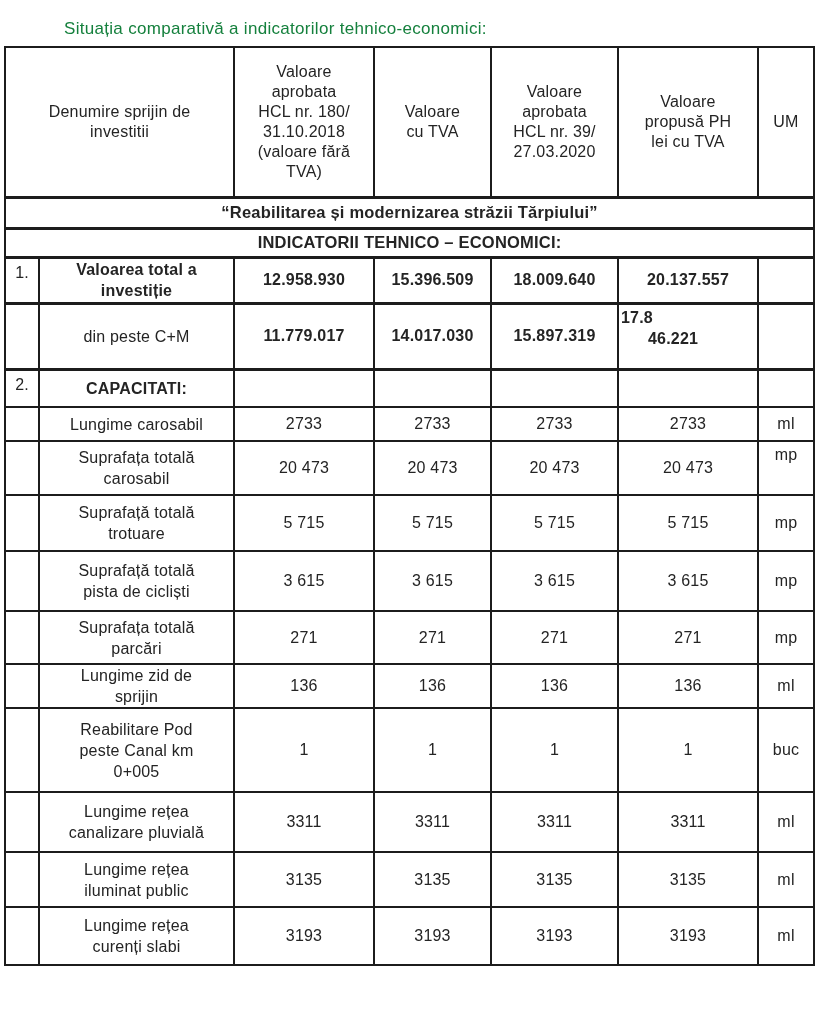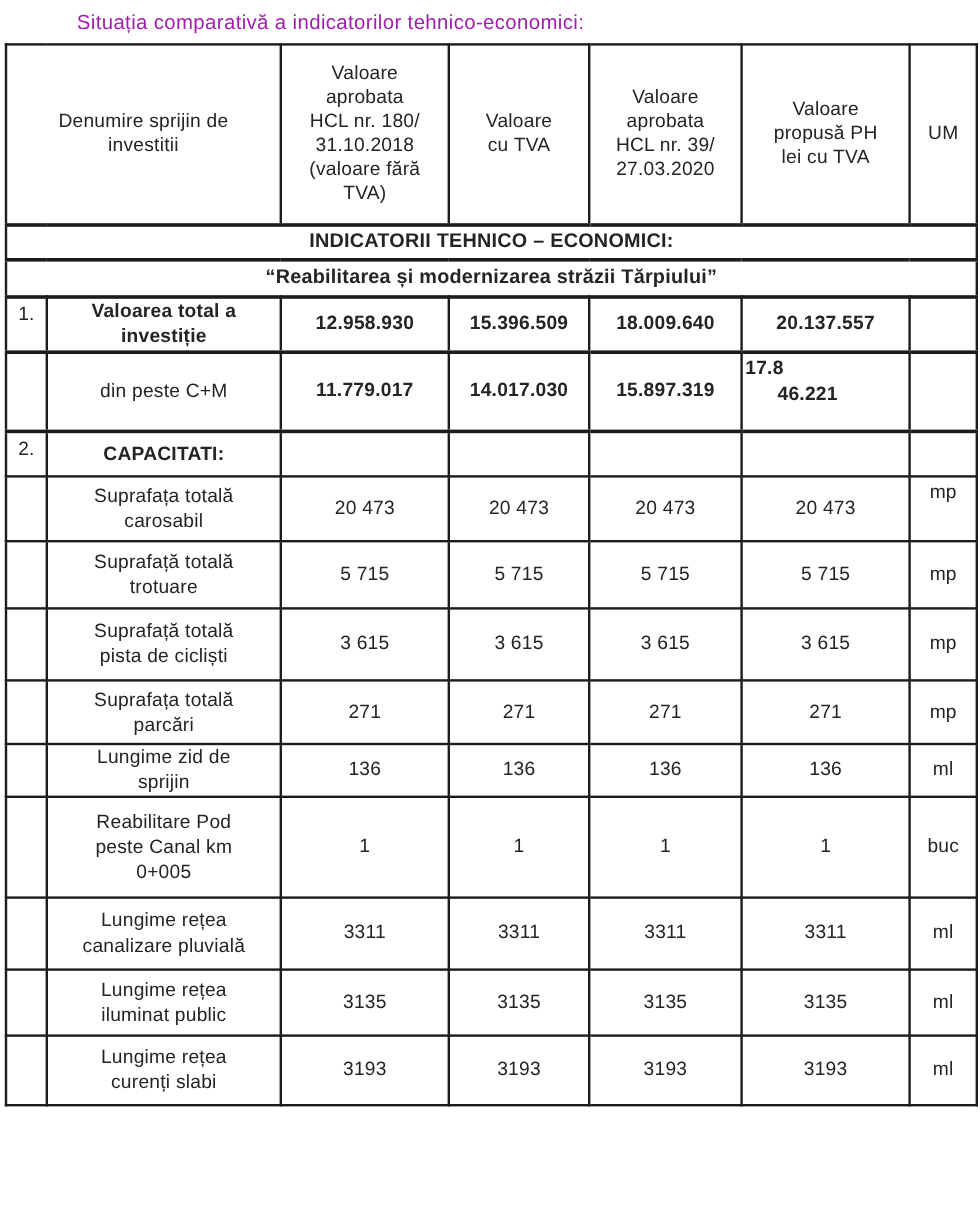--- a/index.html
+++ b/index.html
@@ -7,24 +7,24 @@
     background: #ffffff;
   }
   body {
     width: 817px; height: 1024px;
     overflow: hidden;
     font-family: "Liberation Sans", sans-serif;
     color: #242424;
     -webkit-font-smoothing: antialiased;
   }
   .doc-title {
-    margin: 9px 0 7px 64px;
+    margin: 19px 0 7px 64px;
     font-size: 17px;
     letter-spacing: 0.3px;
-    color: #a21caf;
+    color: #15803d;
   }
   table.indicators {
     border-collapse: collapse;
     table-layout: fixed;
     margin-left: 4px;
     width: 809px;
   }
   td {
     border: 2px solid #1c1c1c;
     text-align: center;
@@ -77,26 +77,26 @@
     <td class="pre">Valoare
 aprobata
 HCL nr. 39/
 27.03.2020</td>
     <td class="pre">Valoare
 propusă PH
 lei cu TVA</td>
     <td>UM</td>
   </tr>
 
+  <tr class="sec major" style="height:31px">
+    <td colspan="7">“Reabilitarea și modernizarea străzii Tărpiului”</td>
+  </tr>
+
   <tr class="sec major" style="height:29px">
     <td colspan="7">INDICATORII TEHNICO – ECONOMICI:</td>
-  </tr>
-
-  <tr class="sec major" style="height:31px">
-    <td colspan="7">“Reabilitarea și modernizarea străzii Tărpiului”</td>
   </tr>
 
   <tr class="major" style="height:46px">
     <td class="num">1.</td>
     <td class="lbl pre b">Valoarea total a
 investiție</td>
     <td class="b">12.958.930</td>
     <td class="b">15.396.509</td>
     <td class="b">18.009.640</td>
     <td class="b">20.137.557</td>
@@ -119,20 +119,29 @@
   <tr style="height:38px">
     <td class="num">2.</td>
     <td class="lbl pre b">CAPACITATI:</td>
     <td></td>
     <td></td>
     <td></td>
     <td></td>
     <td></td>
   </tr>
 
+  <tr style="height:34px">
+    <td class="num"></td>
+    <td class="lbl pre">Lungime carosabil</td>
+    <td>2733</td>
+    <td>2733</td>
+    <td>2733</td>
+    <td>2733</td>
+    <td>ml</td>
+  </tr>
 
   <tr style="height:54px">
     <td class="num"></td>
     <td class="lbl pre">Suprafața totală
 carosabil</td>
     <td>20 473</td>
     <td>20 473</td>
     <td>20 473</td>
     <td>20 473</td>
     <td class="um-top">mp</td>

